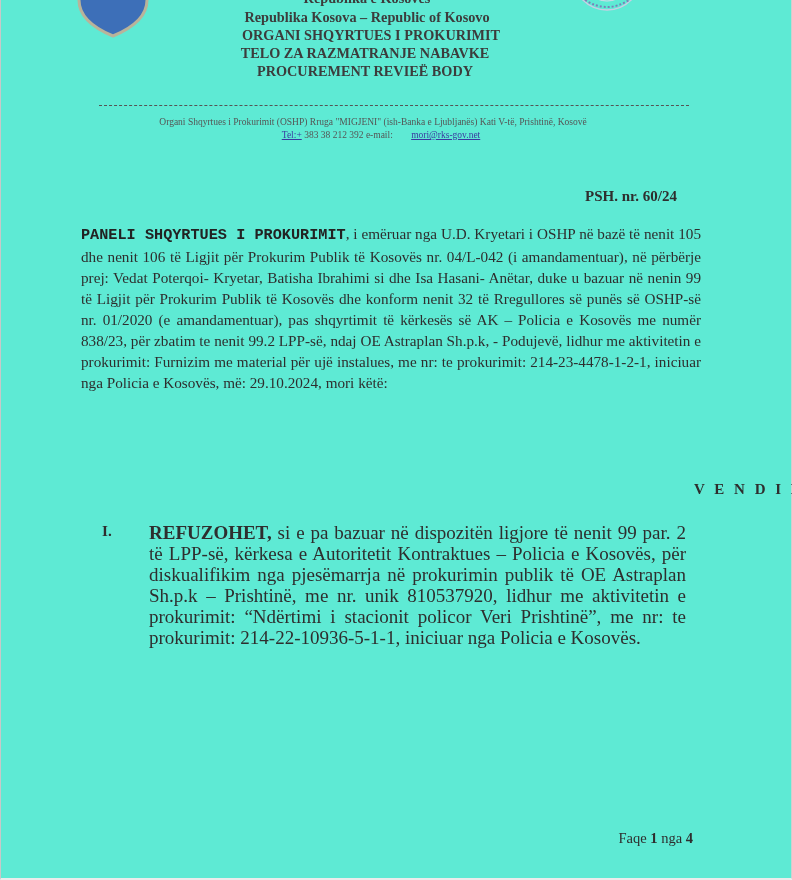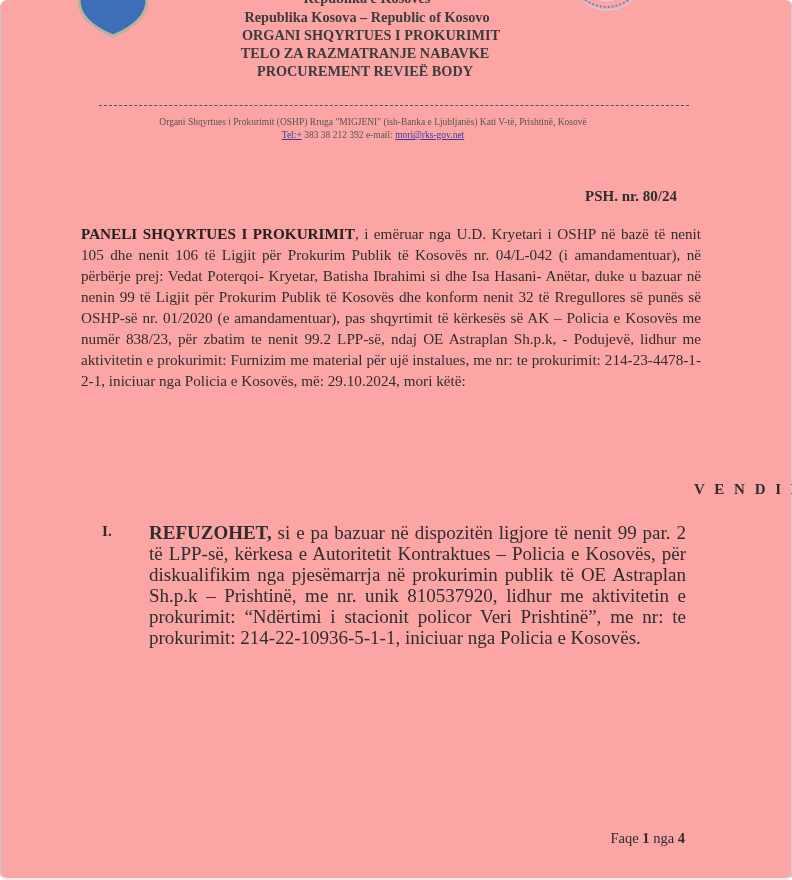--- a/index.html
+++ b/index.html
@@ -6,22 +6,21 @@
     body {
       width: 792px; height: 880px; overflow: hidden; position: relative;
       background: #ffffff;
       font-family: "Liberation Serif", "DejaVu Serif", serif;
       color: #2a2a2a;
     }
     .page {
       position: absolute; left: 0; top: 0; width: 790px; height: 878px;
       border-right: 2px solid #cfcfcf; border-bottom: 2px solid #ececec;
       border-left: 1px solid #c8c8c8;
-      background: #fca5a5;
-      border-radius: 7px;
+      background: #5eead4;
     }
     
     .emblem-left {
       position: absolute; left: 75px; top: -40px; width: 74px; height: 78px;
     }
     .seal-right {
       position: absolute; left: 570px; top: -60px; width: 72px; height: 72px;
     }
     .hdr {
       position: absolute; left: 0; width: 792px; text-align: center;
@@ -36,46 +35,46 @@
     .dash-line {
       position: absolute; left: 98px; top: 105px; width: 590px; height: 0;
       border-top: 1px dashed #555;
     }
     .addr {
       position: absolute; left: 0; width: 792px; text-align: center;
       font-size: 9.5px; color: #555;
     }
     .addr.a1 { top: 117px; left: -24px; }
     .addr.a2 { top: 130px; left: -24px; }
-    .addr a { color: #3a3aa0; text-decoration: underline; }
+    .addr a { color: #3a3aa0; text-decoration: underline; margin-left: 16px; }
     .ref {
       position: absolute; right: 114px; top: 188px; font-weight: bold;
       font-size: 15px; color: #2e2e2e;
     }
     .body-para {
       position: absolute; left: 80px; top: 223px; width: 620px;
       font-size: 15.2px; line-height: 21px; text-align: justify;
       color: #2e2e2e;
     }
-    .body-para b { color: #222; }
+    .body-para b { color: #222; font-family: Liberation Mono, monospace; }
     .vendim {
       position: absolute; left: 0; width: 792px; top: 481px; text-align: right;
       font-weight: bold; font-size: 15px; letter-spacing: 3px; color: #2e2e2e;
       padding-left: 15px;
     }
     .item-num {
       position: absolute; left: 101px; top: 522px; font-weight: bold;
       font-size: 15.2px; color: #2e2e2e;
     }
     .item-text {
       position: absolute; left: 148px; top: 522px; width: 537px;
       font-size: 19px; line-height: 21px; text-align: justify; color: #2e2e2e;
     }
     .footer {
-      position: absolute; right: 106px; top: 830px; font-size: 14.5px; color: #2e2e2e;
+      position: absolute; right: 98px; top: 830px; font-size: 14.5px; color: #2e2e2e;
     }
     .footer b { font-weight: bold; }
   </style>
 </head>
 <body>
 
 <div class="page">
 
   <svg class="emblem-left" viewBox="0 0 74 78">
     <path d="M3 0 L71 0 L71 40 Q71 62 37 76 Q3 62 3 40 Z" fill="#3d6fb8" stroke="#b9b39a" stroke-width="3"></path>
@@ -95,21 +94,21 @@
   <div class="hdr l3">TELO ZA RAZMATRANJE NABAVKE</div>
   <div class="hdr l4">PROCUREMENT REVIEË BODY</div>
 
   <div class="dash-line"></div>
 
   <div class="addr a1">Organi Shqyrtues i Prokurimit (OSHP) Rruga "MIGJENI" (ish-Banka e Ljubljanës) Kati V-të, Prishtinë, Kosovë</div>
   <div class="addr a2">
     <a>Tel:+</a><span> 383 38 212 392 e-mail: </span><a>mori@rks-gov.net</a>
   </div>
 
-  <div class="ref">PSH. nr. 80/24</div>
+  <div class="ref">PSH. nr. 60/24</div>
 
   <div class="body-para"><b>PANELI SHQYRTUES I PROKURIMIT</b><span>, i emëruar nga U.D. Kryetari i OSHP në bazë të nenit 105 dhe nenit 106 të Ligjit për Prokurim Publik të Kosovës nr. 04/L-042 (i amandamentuar), në përbërje prej: Vedat Poterqoi- Kryetar,  Batisha Ibrahimi si dhe Isa Hasani- Anëtar, duke u bazuar në nenin 99 të Ligjit për Prokurim Publik të Kosovës dhe konform nenit 32 të Rregullores së punës së OSHP-së nr. 01/2020 (e amandamentuar), pas shqyrtimit të kërkesës së AK – Policia e Kosovës me numër 838/23, për zbatim te nenit 99.2 LPP-së, ndaj OE Astraplan Sh.p.k, - Podujevë, lidhur me aktivitetin e prokurimit: Furnizim me material për ujë instalues, me nr: te prokurimit: 214-23-4478-1-2-1, iniciuar nga Policia e Kosovës, më: 29.10.2024, mori këtë:</span></div>
 
   <div class="vendim">V E N D I M</div>
 
   <div class="item-num">I.</div>
   <div class="item-text"><b>REFUZOHET,</b><span> si e pa bazuar në dispozitën ligjore të nenit 99 par. 2 të LPP-së, kërkesa e Autoritetit Kontraktues – Policia e Kosovës, për diskualifikim nga pjesëmarrja në prokurimin publik të OE Astraplan Sh.p.k – Prishtinë, me nr. unik 810537920, lidhur me aktivitetin e prokurimit: “Ndërtimi i stacionit policor Veri Prishtinë”, me nr: te prokurimit: 214-22-10936-5-1-1, iniciuar nga Policia e Kosovës.</span></div>
 
   <div class="footer"><span>Faqe </span><b>1</b><span> nga </span><b>4</b></div>
 </div>

